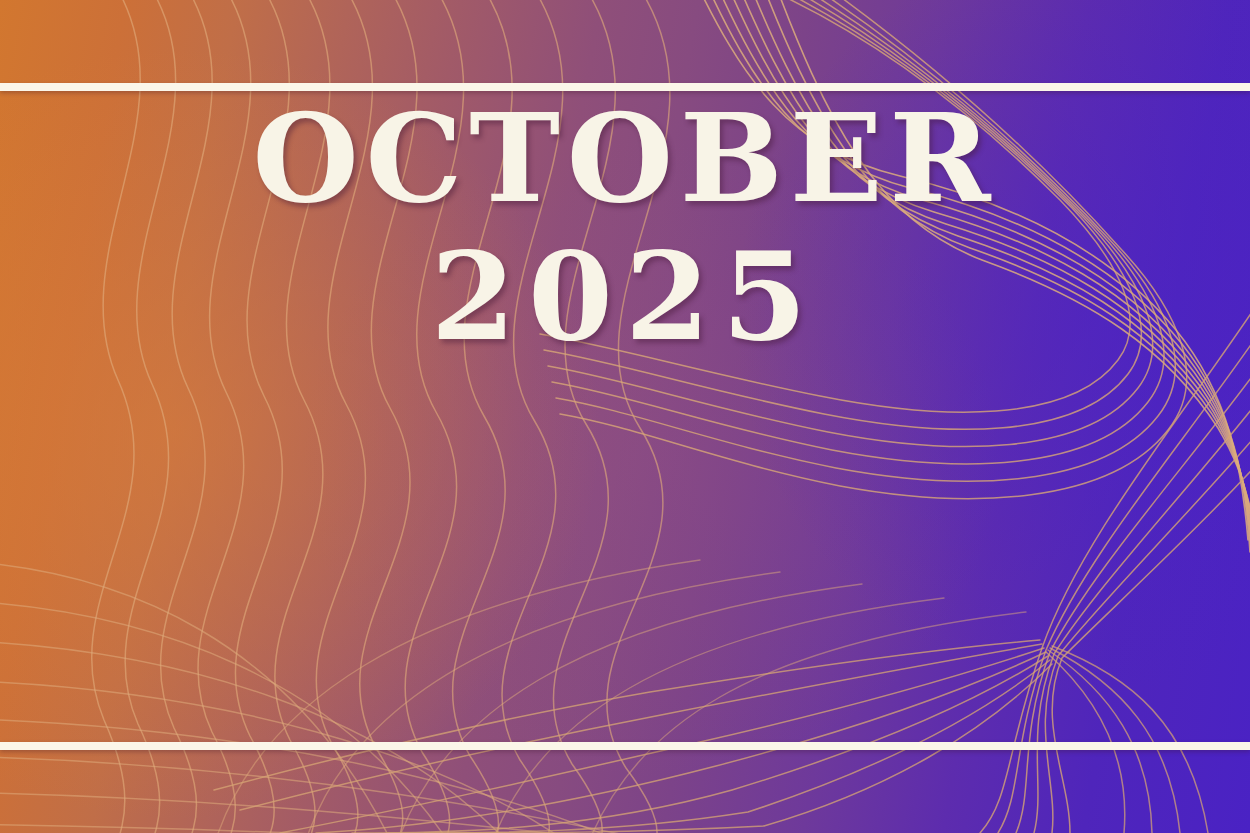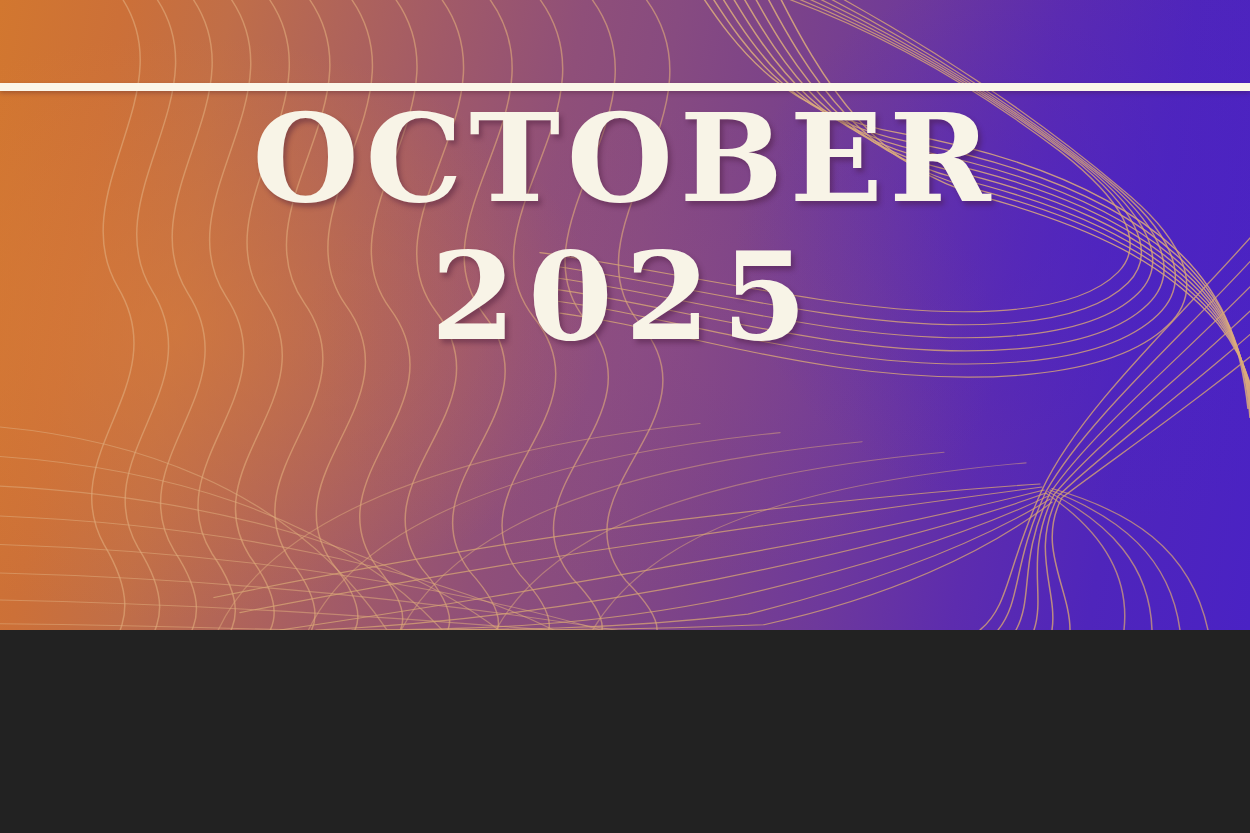--- a/index.html
+++ b/index.html
@@ -4,21 +4,21 @@
 <title>October 2025 Banner</title>
 <style>
   html, body {
     margin: 0;
     padding: 0;
     background: #222;
   }
   #banner {
     position: relative;
     width: 1250px;
-    height: 630px;
+    height: 833px;
     overflow: hidden;
     font-family: "Liberation Sans", sans-serif;
     user-select: none;
   }
 
   
   .bg-gradient {
     position: absolute;
     inset: 0;
     background: linear-gradient(

